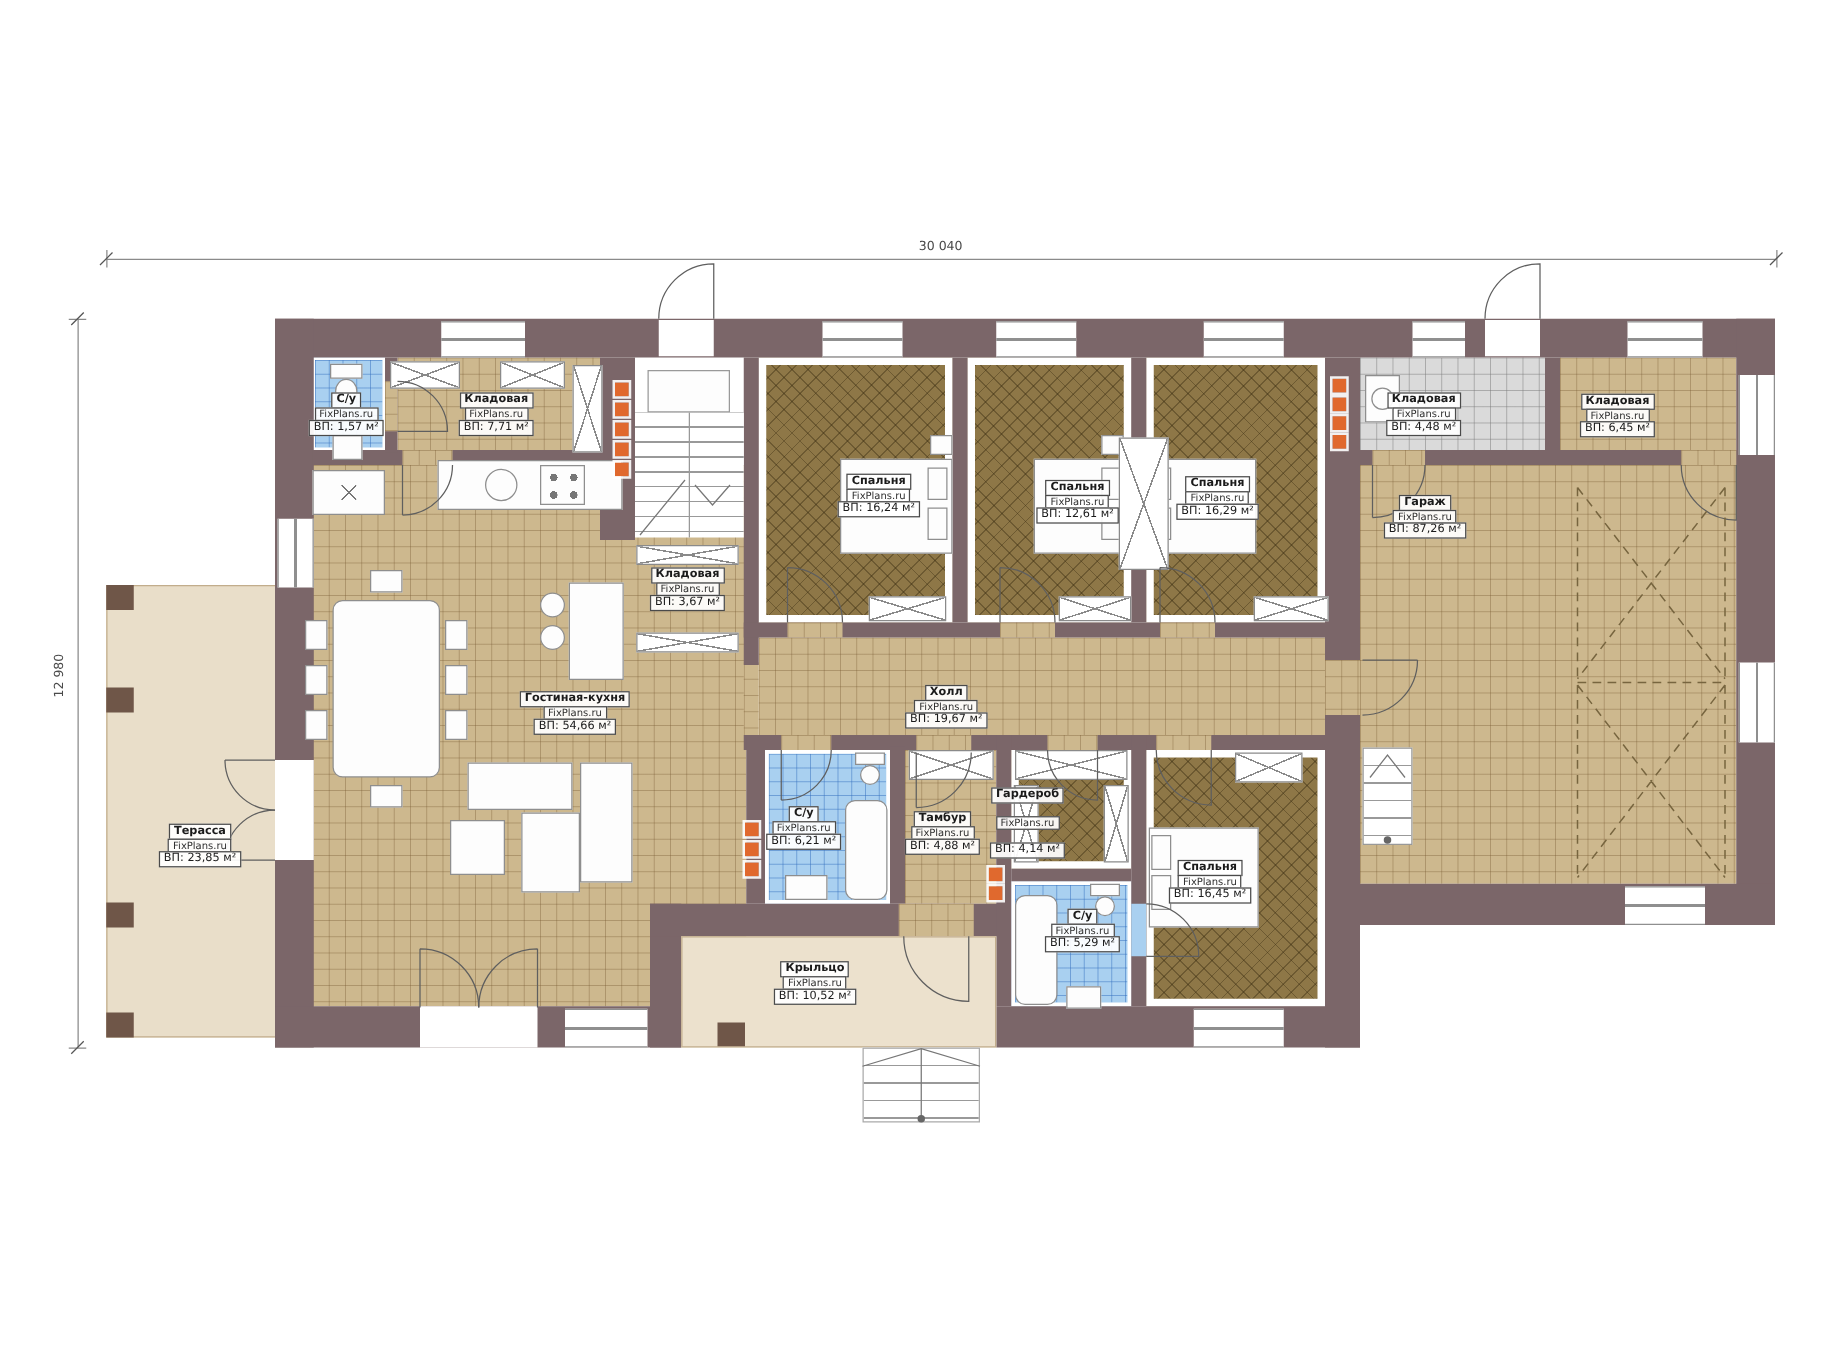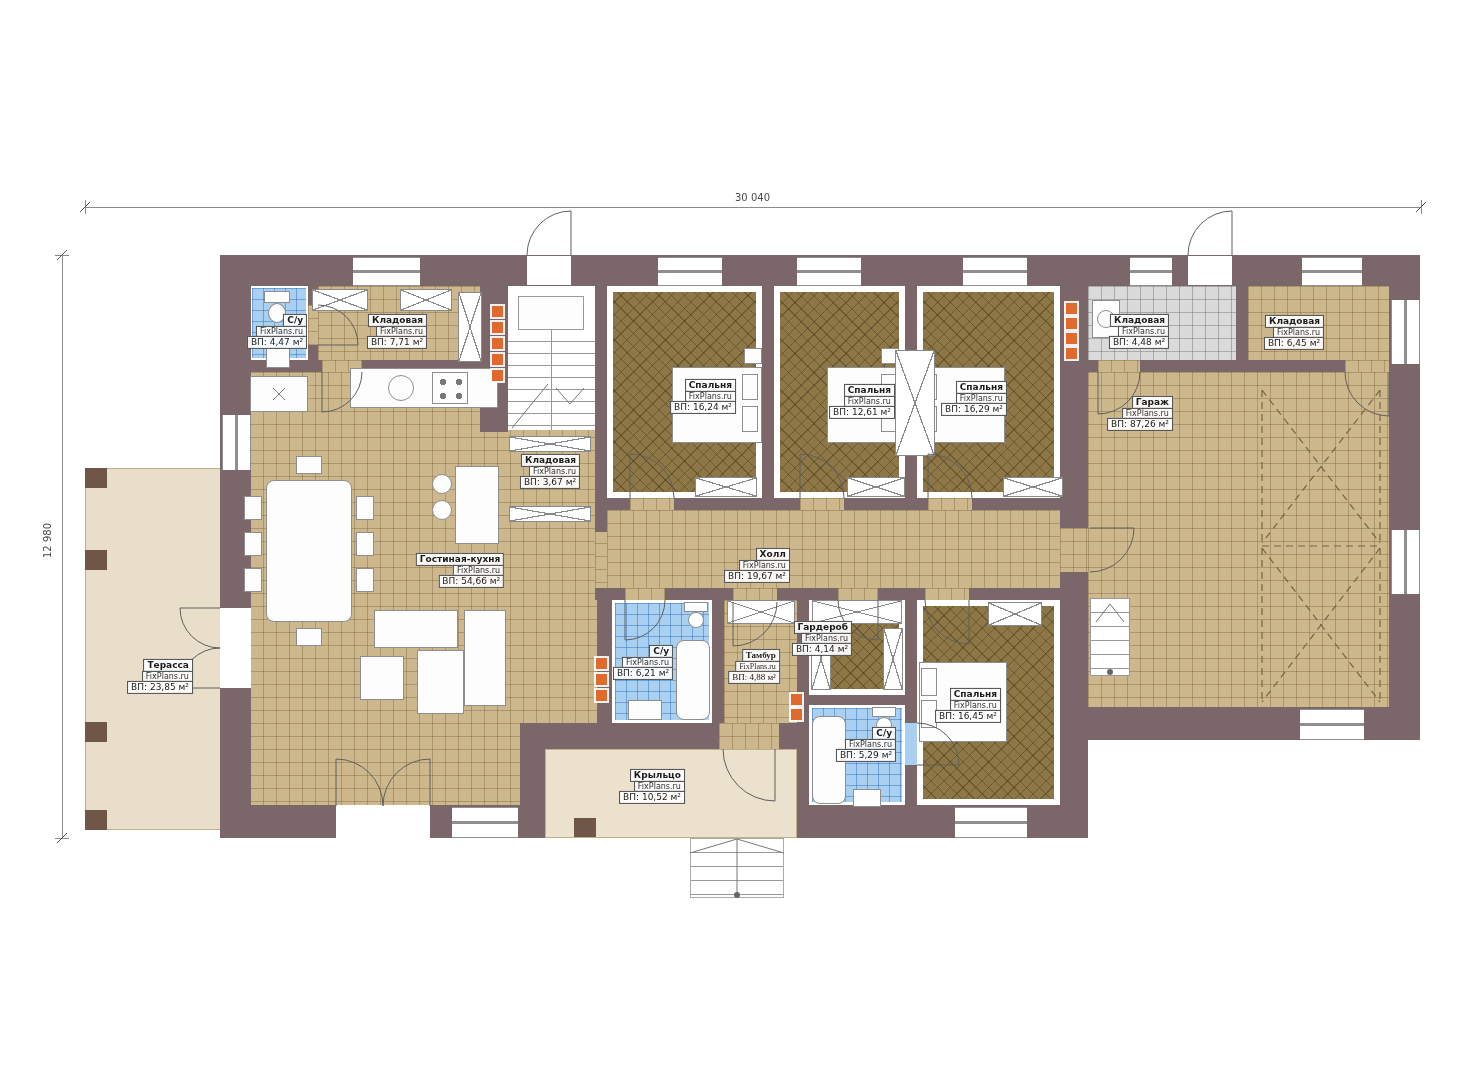--- a/index.html
+++ b/index.html
@@ -46,21 +46,21 @@
       linear-gradient(to bottom right,transparent calc(50% - .6px),#777 calc(50% - .6px),#777 calc(50% + .6px),transparent calc(50% + .6px));}
   .rad{position:absolute;width:11px;height:11px;background:#e0692e;outline:2px solid rgba(255,255,255,.9);}
   
   .steps{position:absolute;background:#fff;
     background-image:repeating-linear-gradient(to bottom,transparent 0 11px,#999 11px 12px);}
   .steps13{position:absolute;background:#fff;border:1px solid #999;box-sizing:border-box;
     background-image:repeating-linear-gradient(to bottom,transparent 0 13px,#999 13px 14px);}
   .thin{position:absolute;background:#999;}
   
   .rlabel{position:absolute;transform:translate(-50%,-50%);z-index:40;display:flex;
-    flex-direction:column;align-items:flex-end;}
+    flex-direction:column;align-items:center;}
   .rl{background:rgba(255,255,255,.93);border:1px solid #4a4a4a;font-size:9px;line-height:1.2;
     padding:0 3px;white-space:nowrap;margin-top:-1px;text-align:center;color:#1b1b1b;}
   .rl.name{font-weight:bold;}
   .rl.brand{font-size:8px;color:#2e2e2e;}
   .dimtext{position:absolute;font-size:10px;color:#4a4a4a;}
   .dimline{position:absolute;background:#8a8a8a;}
   svg.overlay{position:absolute;left:0;top:0;z-index:30;pointer-events:none;}
 </style>
 </head>
 <body>
@@ -292,21 +292,21 @@
   <div class="dimtext" style="left:30px;top:535px;transform:rotate(-90deg);transform-origin:center;">12 980</div>
 
   <div class="rlabel" style="left:160px;top:677px;">
     <div class="rl name">Терасса</div>
     <div class="rl brand">FixPlans.ru</div>
     <div class="rl area">ВП: 23,85 м²</div>
   </div>
   <div class="rlabel" style="left:277px;top:332px;">
     <div class="rl name">С/у</div>
     <div class="rl brand">FixPlans.ru</div>
-    <div class="rl area">ВП: 4,47 м²</div>
+    <div class="rl area">ВП: 1,57 м²</div>
   </div>
   <div class="rlabel" style="left:397px;top:332px;">
     <div class="rl name">Кладовая</div>
     <div class="rl brand">FixPlans.ru</div>
     <div class="rl area">ВП: 7,71 м²</div>
   </div>
   <div class="rlabel" style="left:550px;top:472px;">
     <div class="rl name">Кладовая</div>
     <div class="rl brand">FixPlans.ru</div>
     <div class="rl area">ВП: 3,67 м²</div>
@@ -349,26 +349,26 @@
   <div class="rlabel" style="left:1140px;top:414px;">
     <div class="rl name">Гараж</div>
     <div class="rl brand">FixPlans.ru</div>
     <div class="rl area">ВП: 87,26 м²</div>
   </div>
   <div class="rlabel" style="left:643px;top:663px;">
     <div class="rl name">С/у</div>
     <div class="rl brand">FixPlans.ru</div>
     <div class="rl area">ВП: 6,21 м²</div>
   </div>
-  <div class="rlabel" style="left:754px;top:667px;font-family:Liberation Serif, serif;">
+  <div class="rlabel" style="left:754px;top:667px;">
     <div class="rl name">Тамбур</div>
     <div class="rl brand">FixPlans.ru</div>
     <div class="rl area">ВП: 4,88 м²</div>
   </div>
-  <div class="rlabel" style="left:822px;top:639px;">
+  <div class="rlabel" style="left:822px;top:659px;gap:11px;">
     <div class="rl name">Гардероб</div>
     <div class="rl brand">FixPlans.ru</div>
     <div class="rl area">ВП: 4,14 м²</div>
   </div>
   <div class="rlabel" style="left:968px;top:706px;">
     <div class="rl name">Спальня</div>
     <div class="rl brand">FixPlans.ru</div>
     <div class="rl area">ВП: 16,45 м²</div>
   </div>
   <div class="rlabel" style="left:866px;top:745px;">

